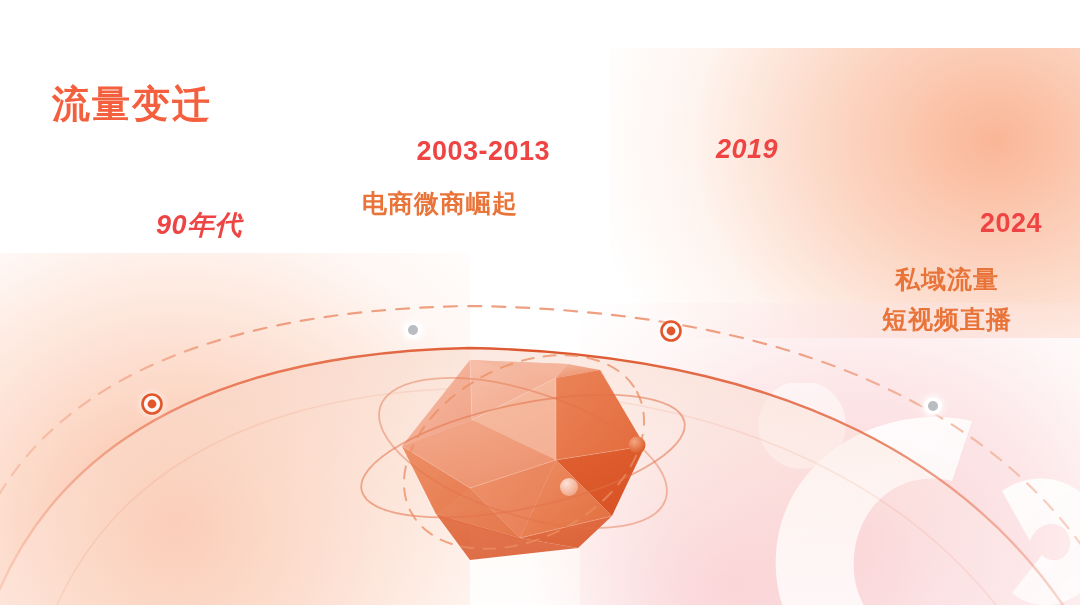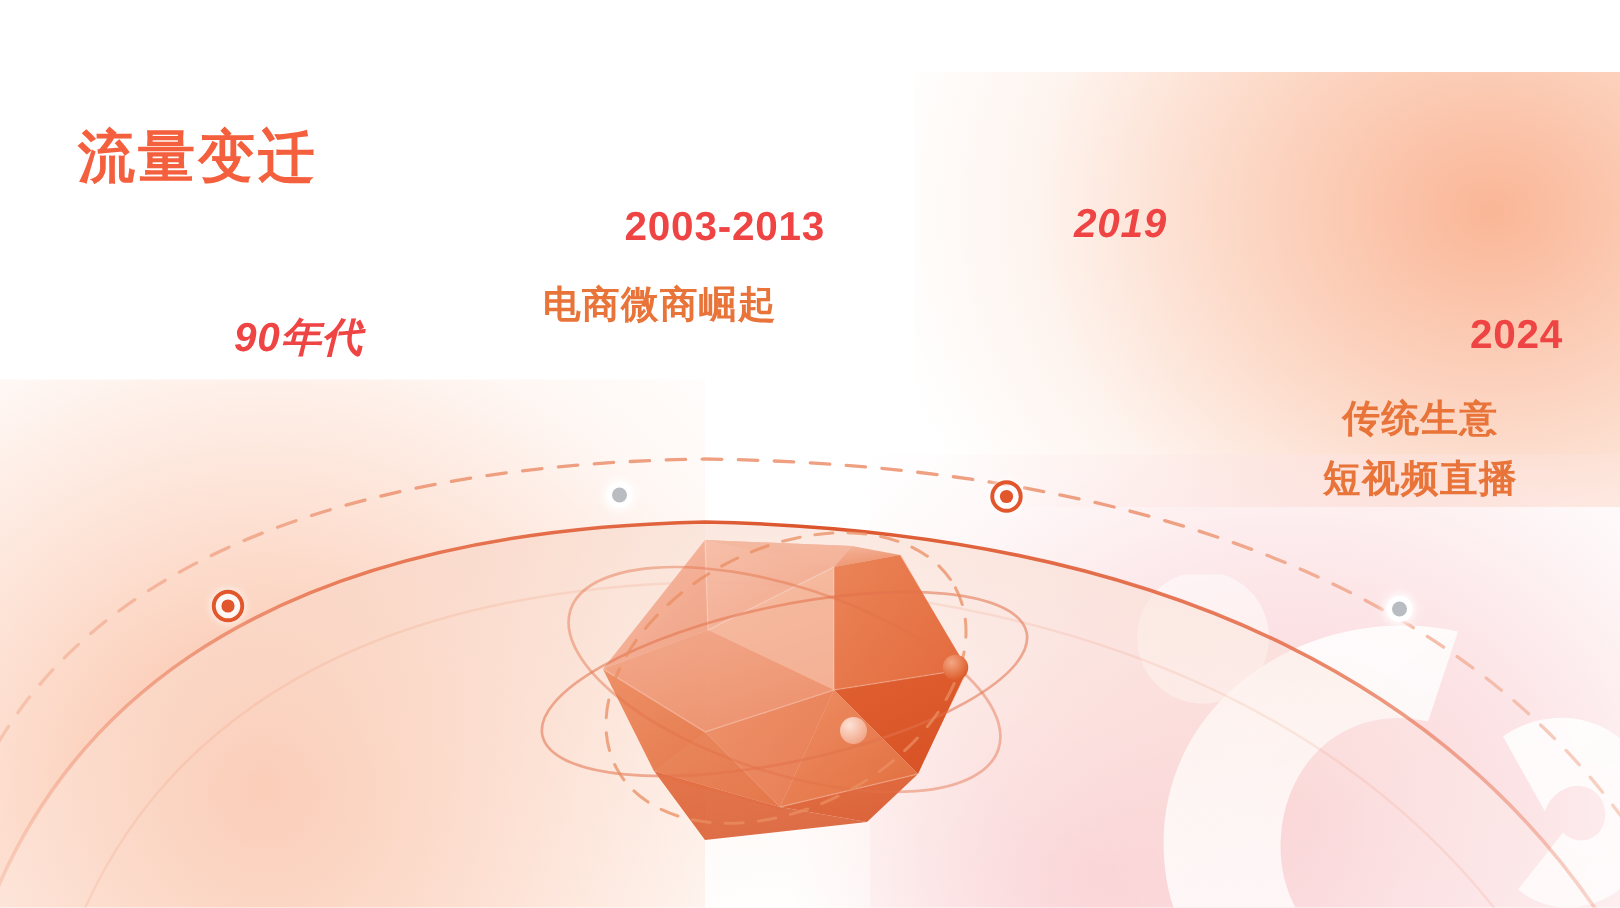--- a/index.html
+++ b/index.html
@@ -310,18 +310,18 @@
     <div class="year">2003-2013</div>
     <div class="desc">电商微商崛起</div>
   </div>
 
   <div class="node n3">
     <div class="year">2019</div>
   </div>
 
   <div class="node n4">
     <div class="year">2024</div>
-    <div class="desc">传统生意</div>
+    <div class="desc">私域流量</div>
     <div class="desc" style="margin-top:2px">短视频直播</div>
   </div>
 
   <div class="watermark">https://www.52gxs.com</div>
 </div>
 
 </body></html>

